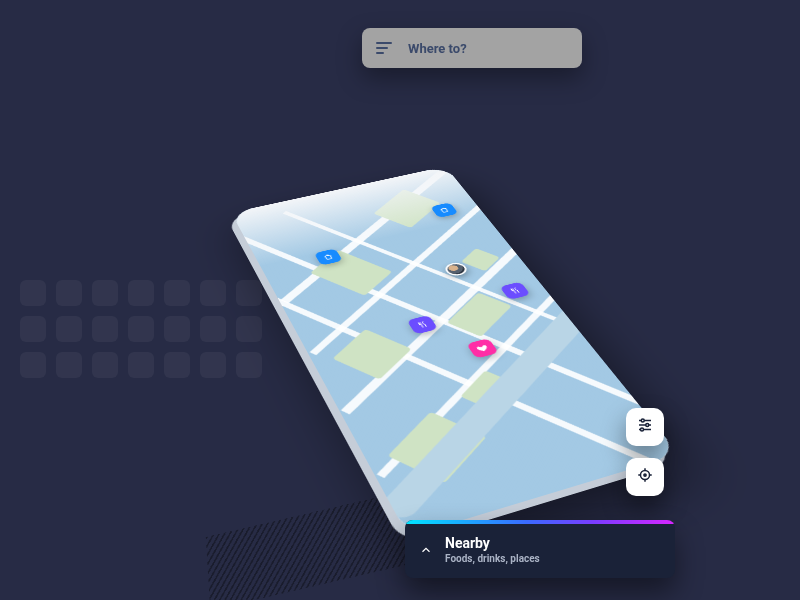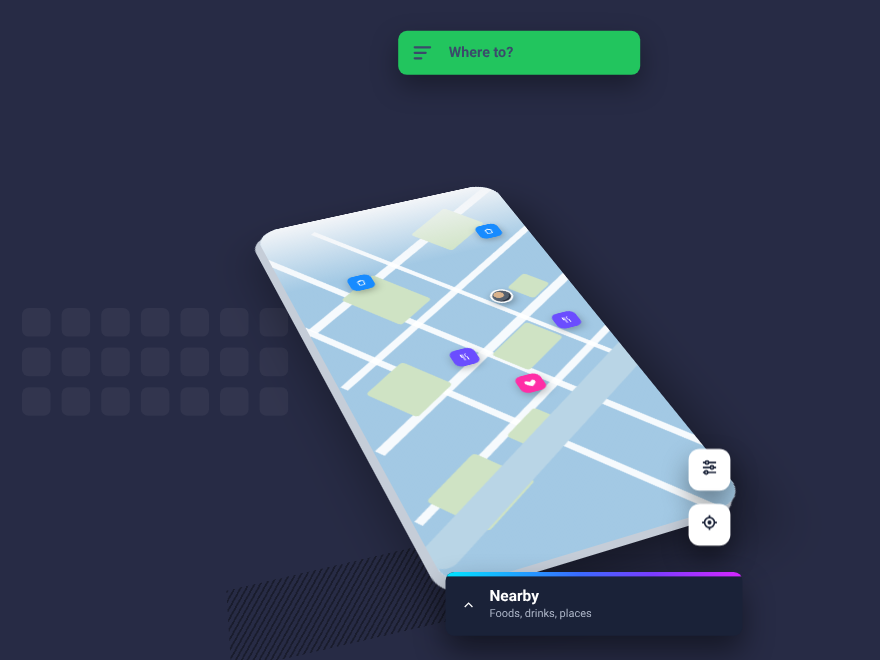--- a/index.html
+++ b/index.html
@@ -153,21 +153,21 @@
     box-shadow: 0 4px 8px rgba(0,0,0,0.3);
   }
 
   
   .searchbar {
     position: absolute;
     left: 362px;
     top: 28px;
     width: 220px;
     height: 40px;
-    background: #22c55e;
+    background: #a3a3a3;
     border-radius: 8px;
     box-shadow: 0 10px 24px rgba(0,0,0,0.35);
     display: flex;
     align-items: center;
     padding: 0 14px;
     gap: 14px;
   }
   .searchbar .menu-icon {
     width: 18px;
     display: flex;
@@ -234,21 +234,21 @@
     width: 14px; height: 14px;
   }
   .nearby .chevron svg { width: 14px; height: 14px; stroke: #fff; fill:none; stroke-width: 2; }
   .nearby .text {
     position: absolute;
     left: 40px; top: 50%;
     transform: translateY(-50%);
     color: #fff;
   }
   .nearby .title { font-size: 14px; font-weight: 700; }
-  .nearby .subtitle { font-size: 10px; color: #aab3c5; margin-top: 2px; }
+  .nearby .subtitle { font-size: 10px; color: #aab3c5; margin-top: 2px; font-weight: bold; }
   .nearby .count {
     position: absolute;
     right: -6px;
     top: 50%;
     transform: translateY(-50%);
     font-size: 44px;
     font-weight: 800;
     color: rgba(255,255,255,0.2);
     letter-spacing: -1px;
   }

